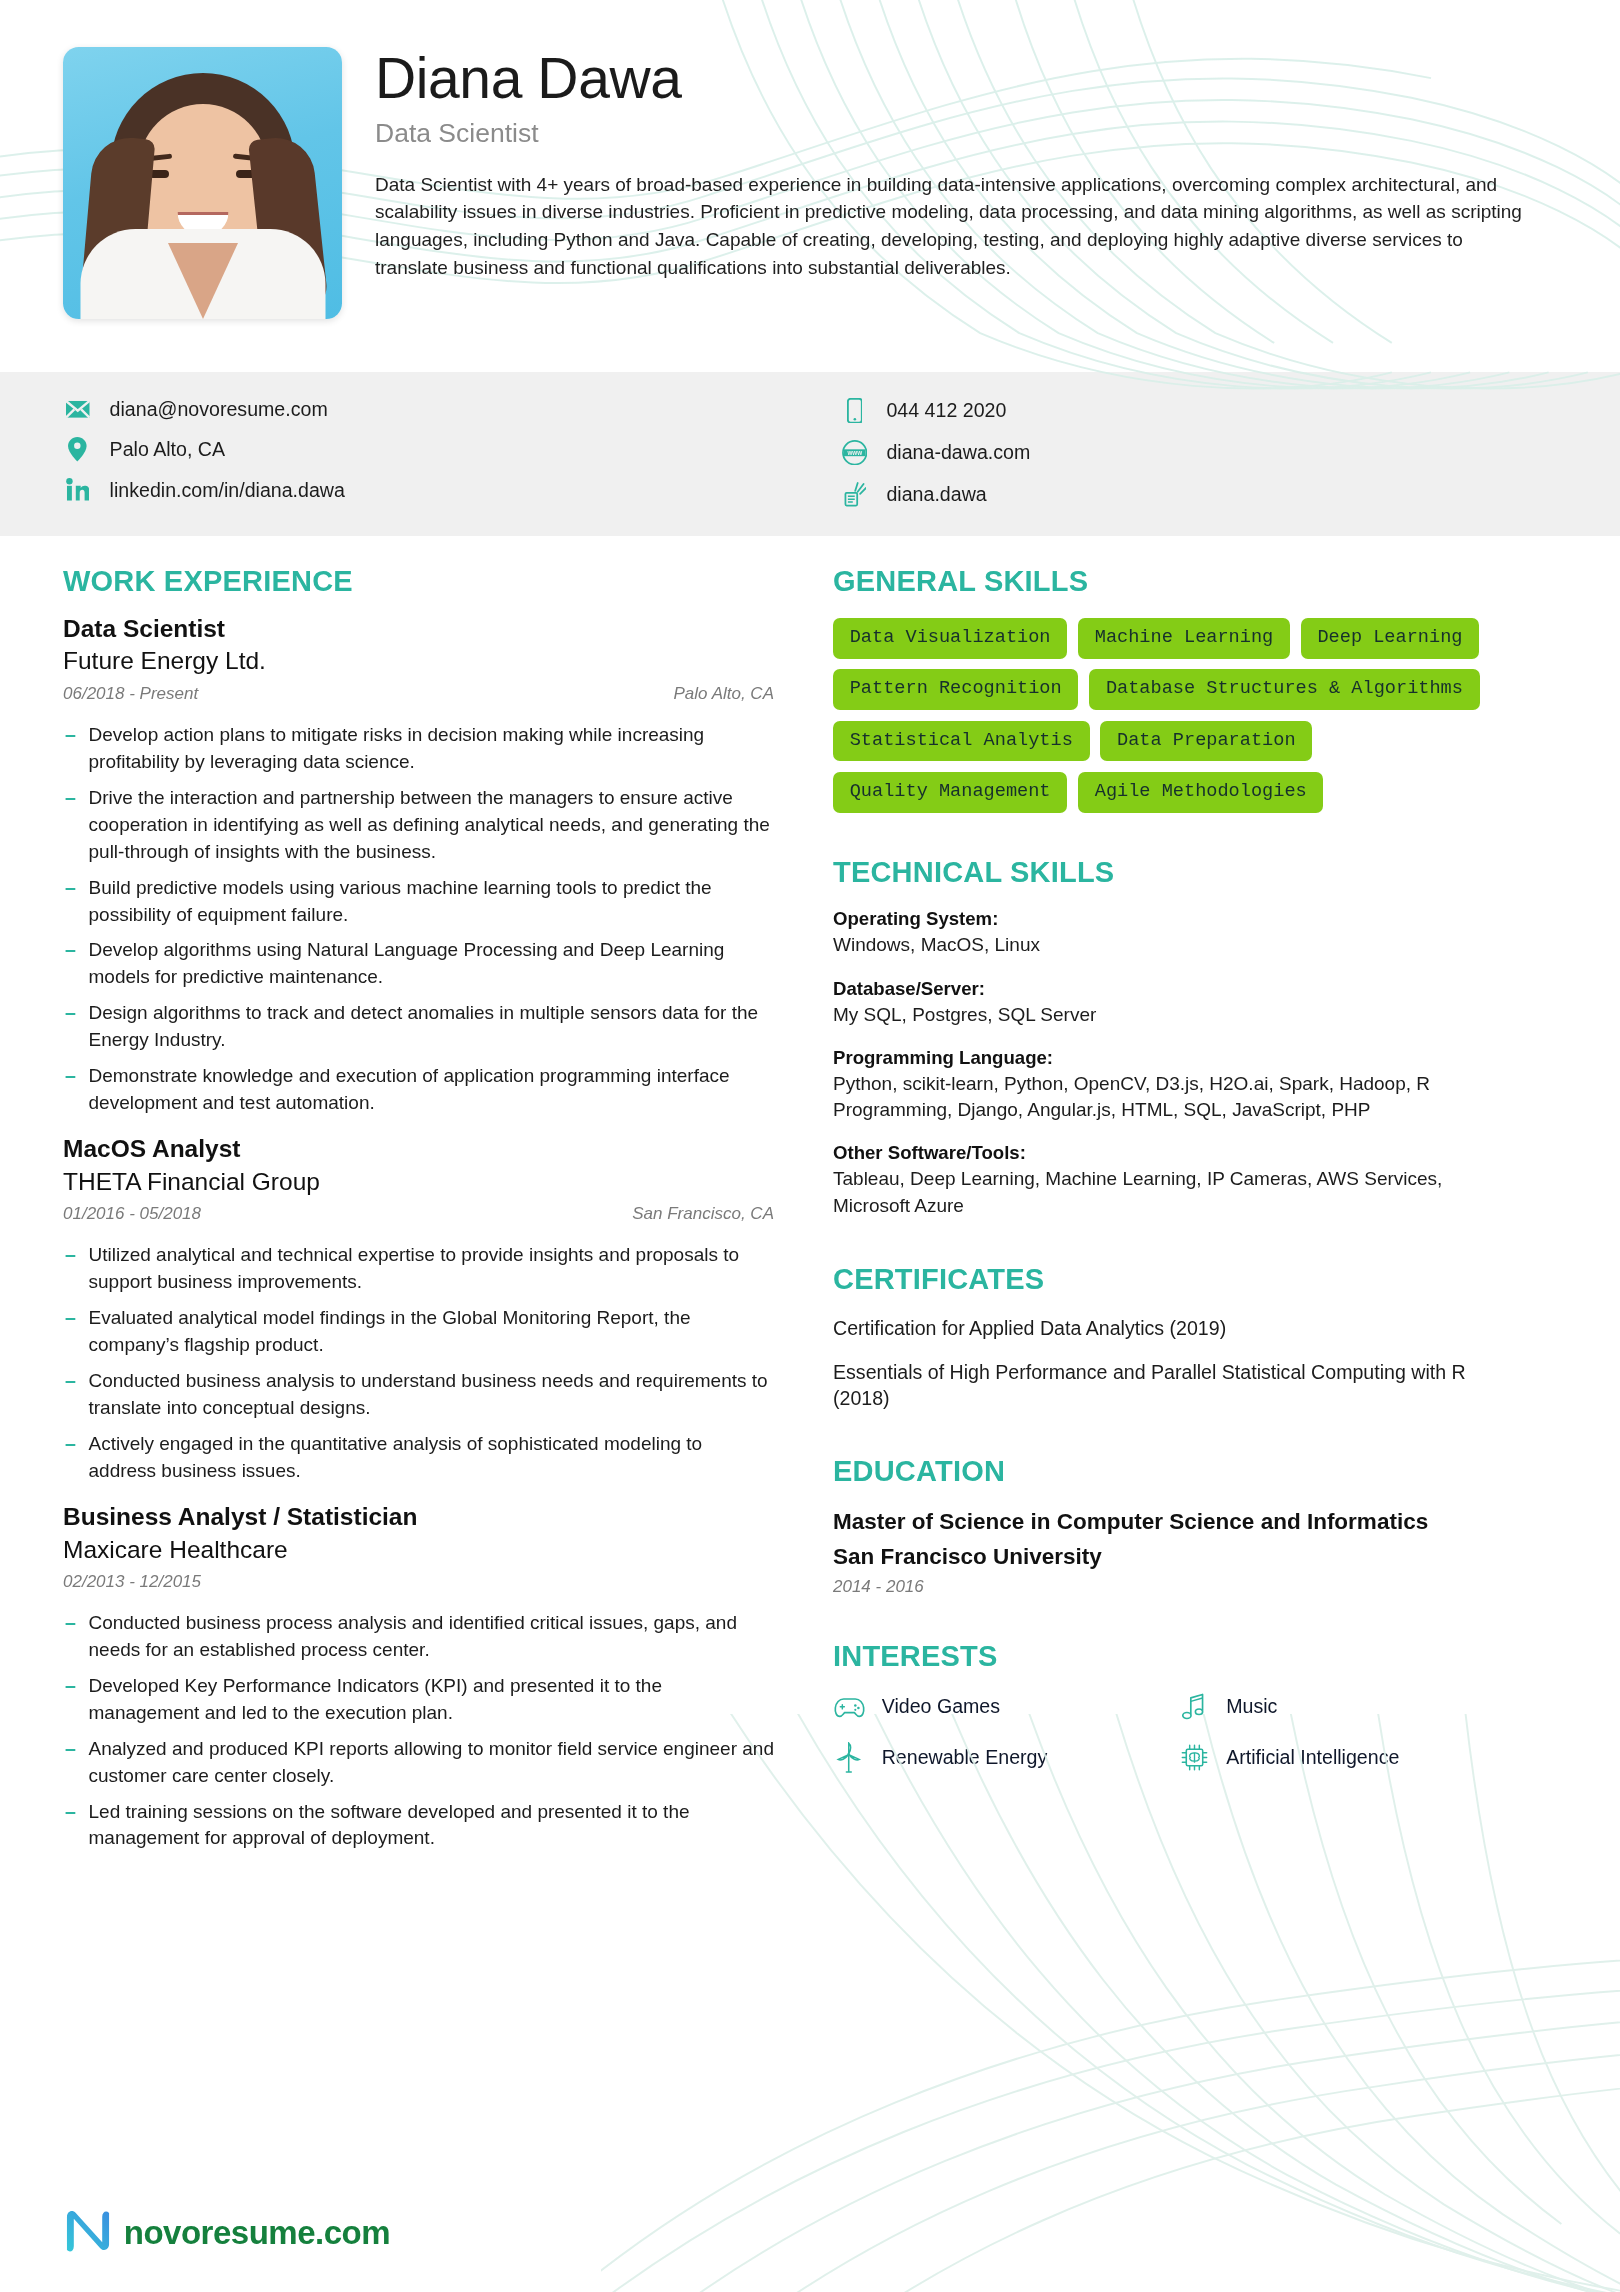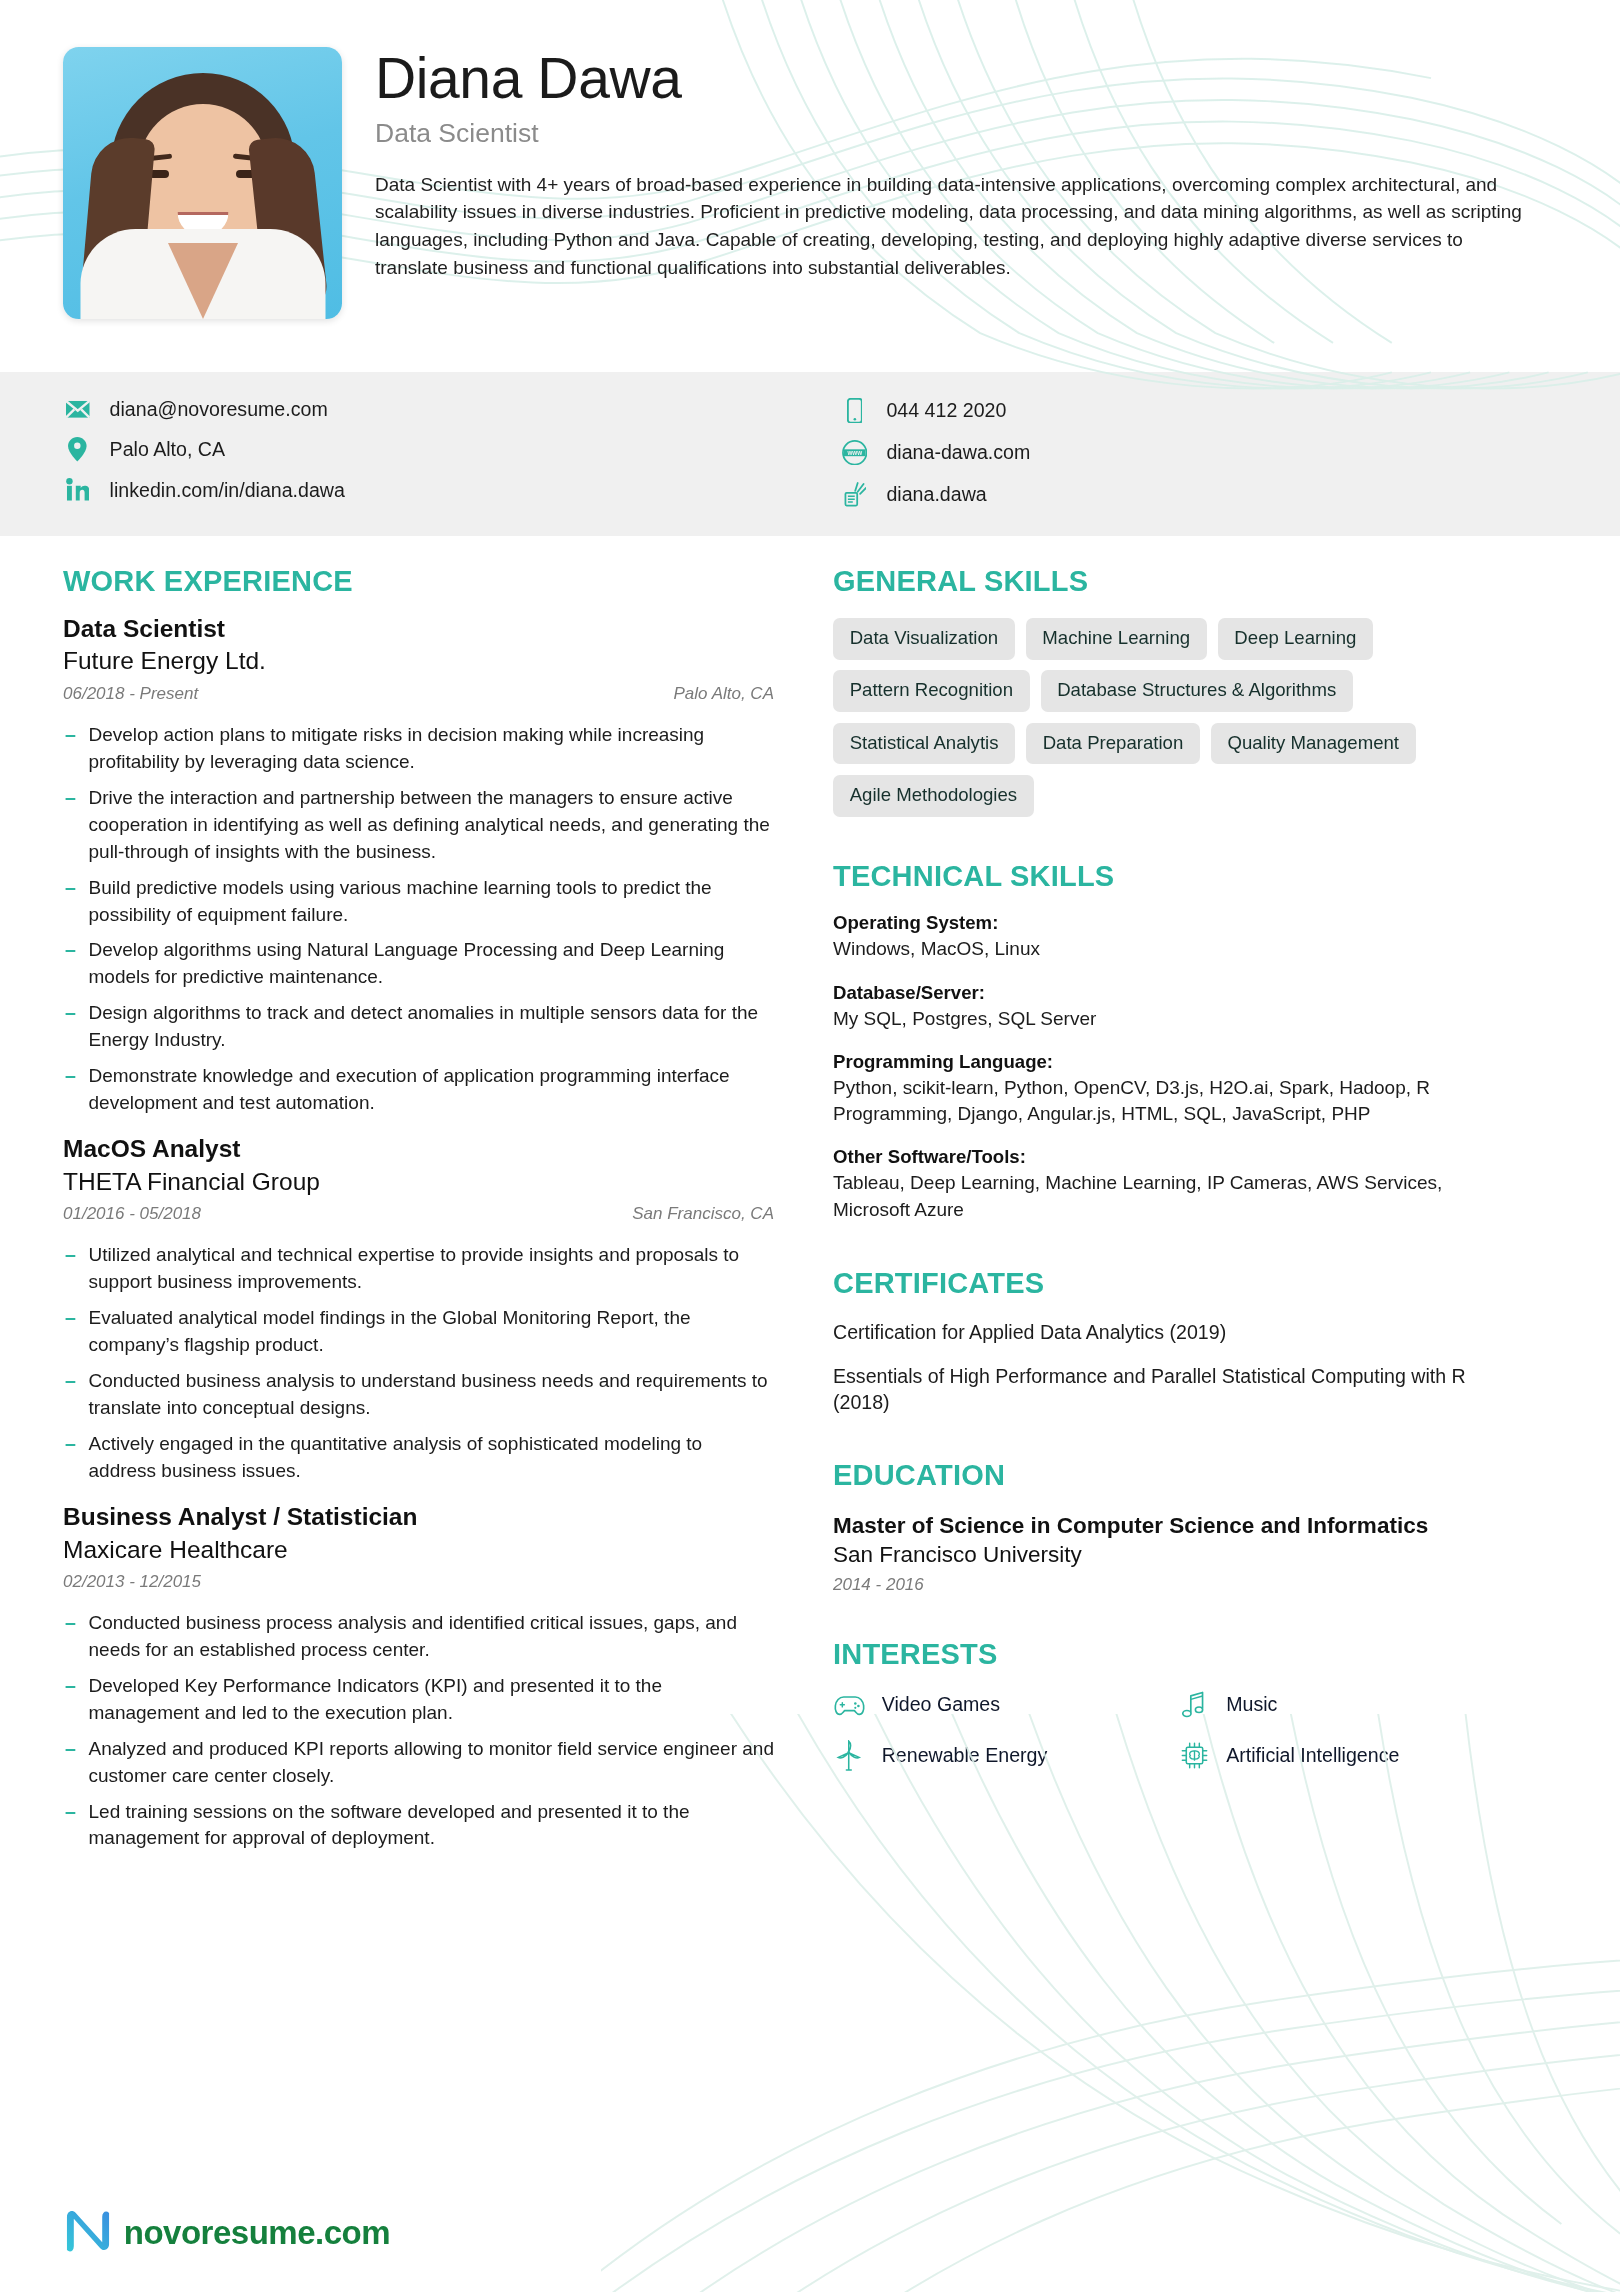--- a/index.html
+++ b/index.html
@@ -65,32 +65,32 @@
   .job-company { font-size: 24.5px; font-weight: 400; color: #111; line-height: 1.3; margin-top: 1px; }
   .job-meta { display: flex; justify-content: space-between; align-items: baseline; margin-top: 6.9px; margin-bottom: 9.8px; }
   .job-date, .job-loc { font-size: 17px; font-style: italic; color: #7a7a7a; }
 
   ul.bullets { list-style: none; margin-top: 18px; }
   ul.bullets li { position: relative; padding-left: 25.5px; font-size: 19px; line-height: 1.42; color: #1c1c1c; margin-bottom: 8.8px; }
   ul.bullets li::before { content: "–"; position: absolute; left: 2px; top: -1px; color: #2bb5a0; font-weight: bold; font-size: 19.6px; }
 
   
   .chips { display: flex; flex-wrap: wrap; gap: 10.8px 10.8px; margin-bottom: 5.9px; }
-  .chip { background: #e5e5e5; color: #16302c; font-size: 18.6px; padding: 8.8px 16.7px 10.8px 16.7px; border-radius: 6.9px; white-space: nowrap; }
+  .chip { background: #84cc16; color: #16302c; font-size: 18.6px; padding: 8.8px 16.7px 10.8px 16.7px; border-radius: 6.9px; white-space: nowrap; font-family: Liberation Mono, monospace; }
 
   .sec-block { margin-top: 43px; }
 
   .tech-group { margin-bottom: 18.6px; }
   .tech-label { font-size: 18.6px; font-weight: bold; color: #111; }
   .tech-value { font-size: 19px; color: #1c1c1c; line-height: 1.4; margin-top: 2px; }
 
   .cert-item { font-size: 19.6px; color: #1c1c1c; line-height: 1.34; margin-bottom: 17.6px; }
 
   .edu-degree { font-size: 22.5px; font-weight: bold; color: #111; line-height: 1.3; }
-  .edu-school { font-size: 22.5px; color: #111; margin-top: 2px; }
+  .edu-school { font-size: 22.5px; color: #111; margin-top: 8px; font-weight: bold; }
   .edu-date { font-size: 17px; font-style: italic; color: #7a7a7a; margin-top: 6.9px; }
 
   .interests { display: flex; flex-wrap: wrap; margin-top: 5.9px; }
   .interest { width: 50%; display: flex; align-items: center; gap: 15.7px; margin-bottom: 21.6px; }
   .interest .ic { width: 33px; flex: 0 0 33px; color: #2bb5a0; display: flex; justify-content: center; }
   .interest .tx { font-size: 19.6px; color: #0f172a; }
 
   
   .footer { position: absolute; left: 63px; bottom: 35px; display: flex; align-items: center; gap: 9.8px; }
   .logo-text { font-size: 33px; font-weight: bold; color: #15803d; letter-spacing: -0.5px; }

